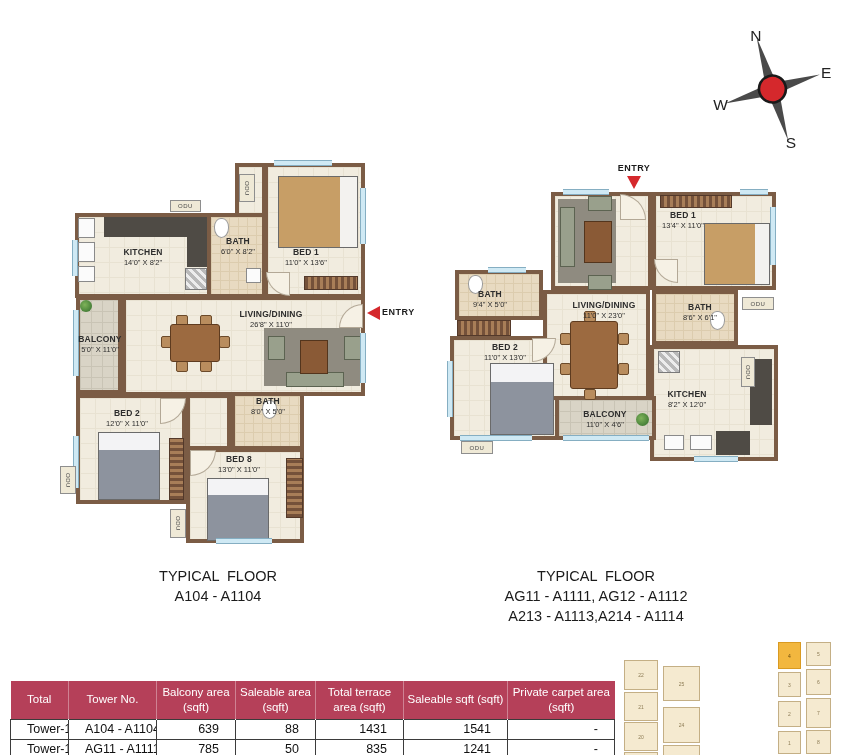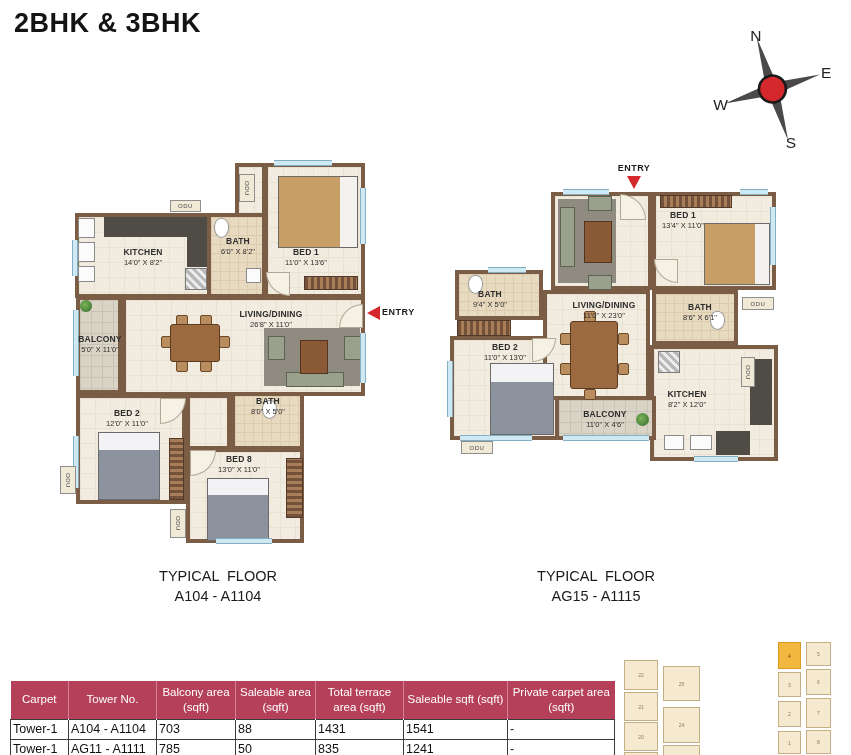--- a/index.html
+++ b/index.html
@@ -47,37 +47,36 @@
   .tri-down{position:absolute;width:0;height:0;border-left:7px solid transparent;border-right:7px solid transparent;border-top:13px solid #d5282c;z-index:9;}
 
   .caption{position:absolute;text-align:center;color:#1b1b1b;font-size:14.5px;line-height:20px;}
   .caption .cap-line{white-space:pre;display:block;}
 
   
   .area-table{position:absolute;left:10px;top:681px;border-collapse:collapse;table-layout:fixed;width:604px;}
   .area-table th{background:#b54059;color:#ffffff;font-weight:400;font-size:11.5px;line-height:1.3;
                  padding:4px 2px;border-right:1px solid rgba(255,255,255,0.35);vertical-align:middle;}
   .area-table th:last-child{border-right:none;}
-  .area-table td{background:#ffffff;color:#111;font-size:12.5px;text-align:left;border:1px solid #3b3b3b;
-                 padding:1px 2px;height:17px;white-space:nowrap;overflow:hidden;}
+  .area-table td{background:#ffffff;color:#111;font-size:12.5px;text-align:right;border:1px solid #3b3b3b;
+                 padding:1px 16px;height:17px;white-space:nowrap;overflow:hidden;}
 
   
   .kp-block{position:absolute;background:#f5ead0;border:1px solid #c4af85;box-sizing:border-box;z-index:2;
             display:flex;align-items:center;justify-content:center;font-size:5px;color:#8d7c55;}
   .kp-block.hl{background:#f2b73f;border-color:#d99a22;color:#6b4d10;}
 
   
   .compass{position:absolute;left:700px;top:24px;width:150px;height:128px;}
 </style>
 </head>
 <body>
 
 <div id="stage">
 
-  <div class="page-title">2BHK &amp; 3BHK</div>
 
   <svg class="compass" viewBox="0 0 145 122">
     <g transform="rotate(-17 70 62)">
       <polygon points="64,62 70,10 76,62" fill="#4a4a4a"></polygon>
       <polygon points="64,62 70,114 76,62" fill="#4a4a4a"></polygon>
       <polygon points="70,56 118,62 70,68" fill="#4a4a4a"></polygon>
       <polygon points="70,56 22,62 70,68" fill="#4a4a4a"></polygon>
       <circle cx="70" cy="62" r="13" fill="#d5282c" stroke="#1a1a1a" stroke-width="2.5"></circle>
     </g>
     <text x="54" y="16" font-size="15" fill="#222" text-anchor="middle">N</text>
@@ -282,49 +281,50 @@
     <div class="entry-tag" style="left:186px;top:0px;transform:translateX(-50%);">ENTRY</div>
     <div class="tri-down" style="left:179px;top:13px;"></div>
   </div>
 
   <div class="caption" style="left:58px;top:566px;width:320px;">
     <span class="cap-line">TYPICAL  FLOOR</span>
     <span class="cap-line">A104 - A1104</span>
   </div>
   <div class="caption" style="left:430px;top:566px;width:332px;">
     <span class="cap-line">TYPICAL  FLOOR</span>
-    <span class="cap-line">AG15 - A1115</span>
+    <span class="cap-line">AG11 - A1111, AG12 - A1112</span>
+    <span class="cap-line">A213 - A1113,A214 - A1114</span>
   </div>
 
   <table class="area-table">
     <colgroup>
       <col style="width:58px">
         <col style="width:88px">
         <col style="width:79px">
         <col style="width:80px">
       <col style="width:88px">
         <col style="width:104px">
         <col style="width:107px">
     </colgroup>
     <thead>
       <tr>
-        <th>Carpet</th>
+        <th>Total</th>
         <th>Tower No.</th>
         <th>Balcony area (sqft)</th>
         <th>Saleable area (sqft)</th>
         <th>Total terrace area (sqft)</th>
         <th>Saleable sqft (sqft)</th>
         <th>Private carpet area (sqft)</th>
       </tr>
     </thead>
     <tbody>
       <tr>
         <td>Tower-1</td>
         <td>A104 - A1104</td>
-        <td>703</td>
+        <td>639</td>
         <td>88</td>
         <td>1431</td>
         <td>1541</td>
         <td>-</td>
       </tr>
       <tr>
         <td>Tower-1</td>
         <td>AG11 - A1111</td>
         <td>785</td>
         <td>50</td>

